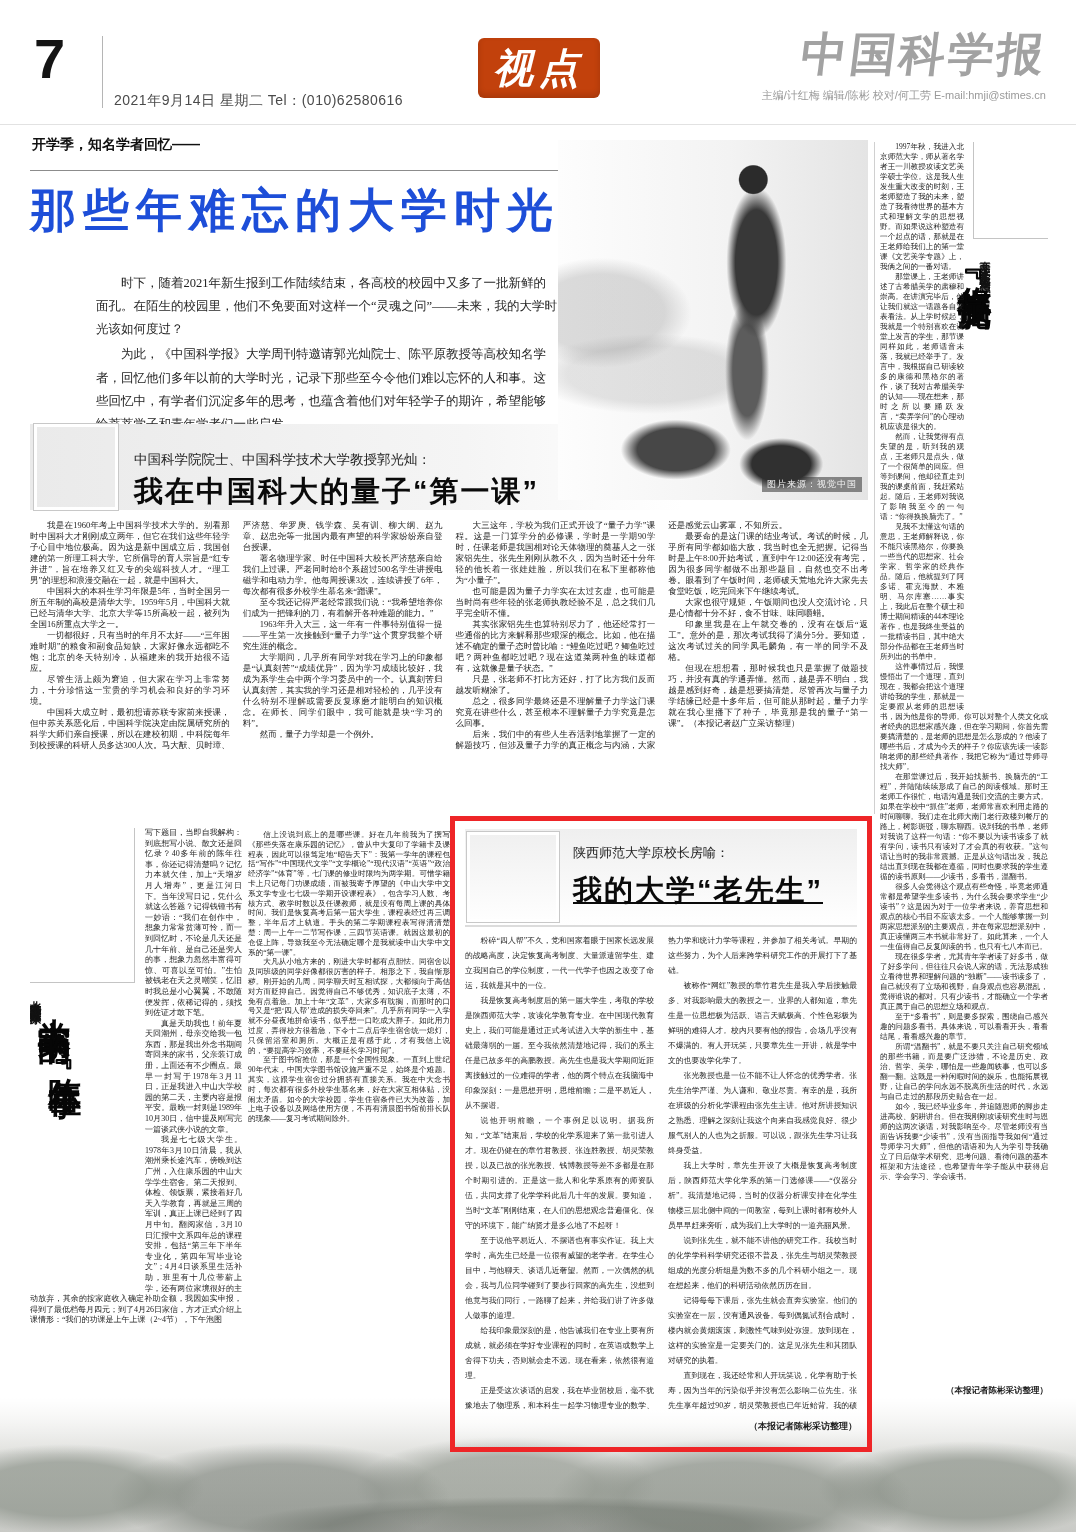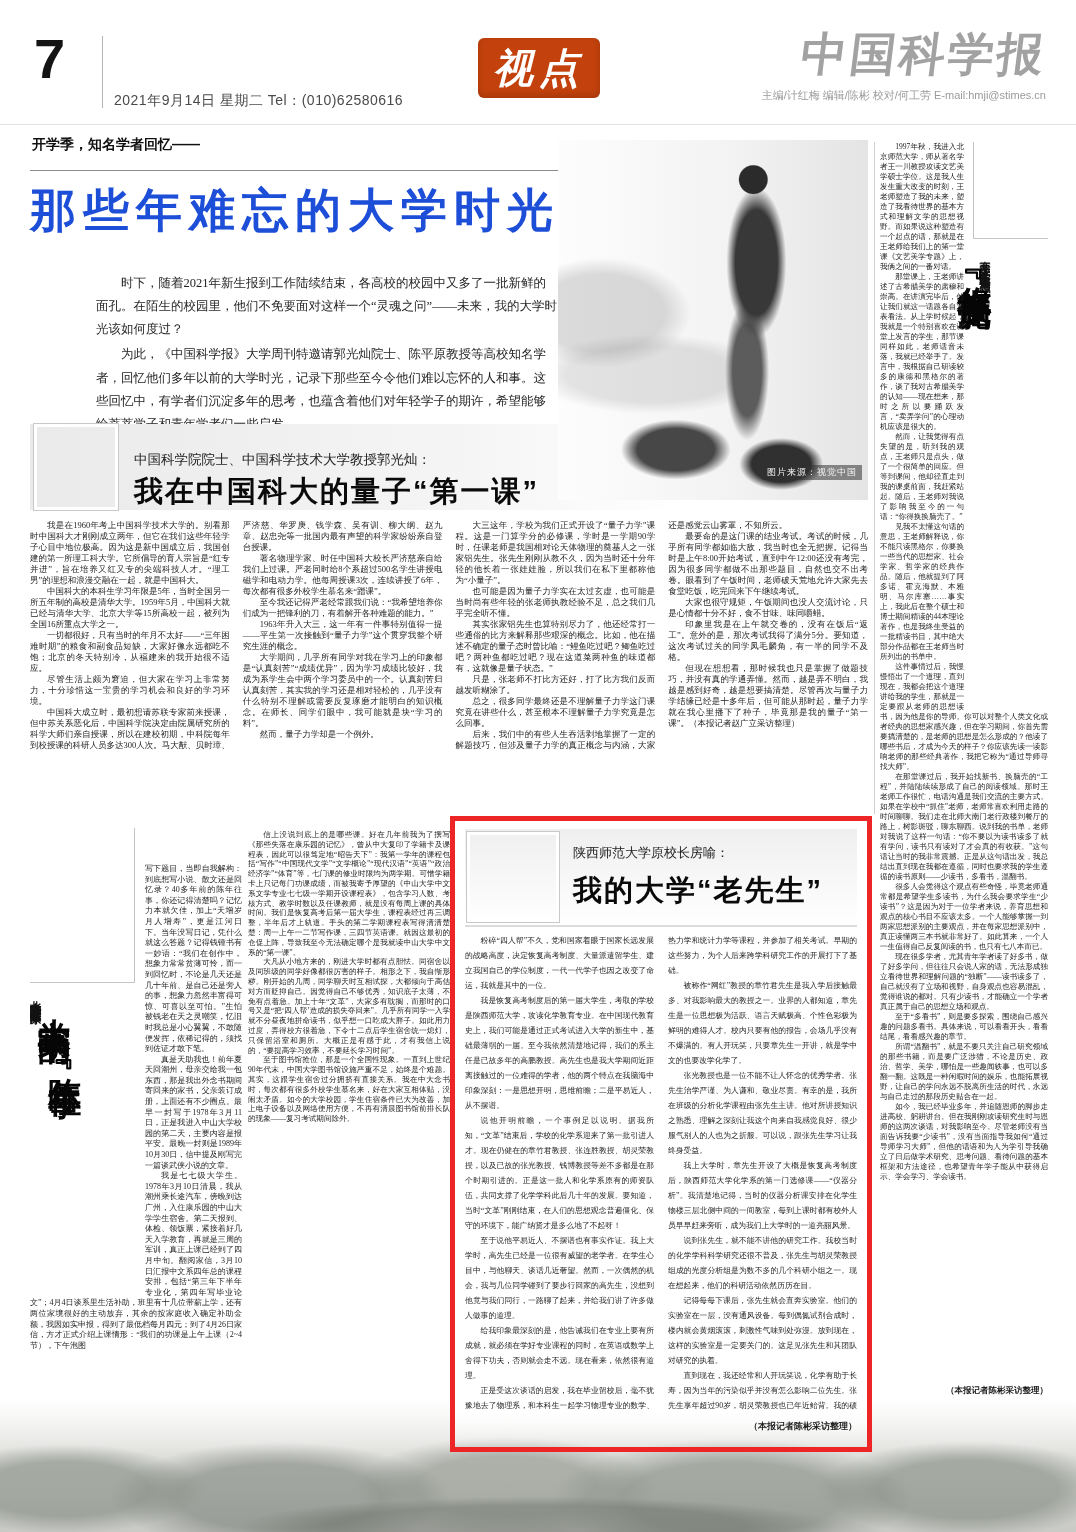--- a/index.html
+++ b/index.html
@@ -31,21 +31,21 @@
   #lead-photo{position:absolute;left:558px;top:140px;width:310px;height:360px;
     background:
       radial-gradient(circle 15px at 63% 11%, #2b2b2b 0 92%, rgba(0,0,0,0) 100%),
       radial-gradient(ellipse 30px 75px at 64% 34%, #383838 0 70%, rgba(0,0,0,0) 100%),
       radial-gradient(ellipse 22px 70px at 61% 64%, #5c5c5c 0 65%, rgba(0,0,0,0) 100%),
       radial-gradient(ellipse 55px 30px at 38% 86%, #474747 0 70%, rgba(0,0,0,0) 100%),
       radial-gradient(ellipse 42px 26px at 72% 90%, #303030 0 70%, rgba(0,0,0,0) 100%),
       radial-gradient(ellipse 90px 55px at 14% 48%, rgba(130,130,130,.28) 0 70%, rgba(0,0,0,0) 100%),
       radial-gradient(ellipse 120px 40px at 30% 65%, rgba(150,150,150,.25) 0 70%, rgba(0,0,0,0) 100%),
       linear-gradient(90deg,#fdfdfd 0%,#f3f3f3 55%,#e4e4e4 100%);}
-  #photo-caption{position:absolute;right:6px;bottom:20px;font-size:9px;color:#f2f2f2;
+  #photo-caption{position:absolute;right:6px;bottom:8px;font-size:9px;color:#f2f2f2;
                  background:rgba(50,50,50,.55);padding:1px 5px;letter-spacing:1px;}
   
   #guo-head{position:absolute;left:30px;top:424px;width:838px;height:86px;display:flex;align-items:center;
             background:linear-gradient(90deg,#eaeaea 0%,#f5f5f5 52%,#ffffff 78%);}
   .portrait{background:
       radial-gradient(circle 26% at 50% 30%, #7d7d7d 0 60%, rgba(0,0,0,0) 62%),
       radial-gradient(ellipse 60% 34% at 50% 82%, #8f8f8f 0 60%, rgba(0,0,0,0) 62%),
       linear-gradient(180deg,#fafafa,#dedede);}
   #guo-portrait{width:78px;height:80px;margin-left:4px;border:3px solid #fff;outline:1px solid #c8c8c8;}
   #guo-headtext{margin-left:16px;margin-top:28px;}
@@ -73,33 +73,33 @@
              text-align:justify;color:#1d1d1d;overflow:hidden;}
   #chen-headblk{float:left;width:108px;height:462px;margin-right:7px;}
   #chen-portrait{width:100px;height:150px;border:2px solid #fff;outline:1px solid #c4c4c4;}
   #chen-titleblk{margin-top:10px;height:298px;writing-mode:vertical-lr;text-orientation:upright;}
   #chen-byline{display:block;font-size:11.5px;font-weight:600;letter-spacing:1px;color:#121212;
                font-family:"Liberation Sans","DejaVu Sans",sans-serif;}
   #chen-title-l1,#chen-title-l2{display:block;font-size:33px;font-weight:bold;color:#060606;
                font-family:"Liberation Sans","DejaVu Sans",sans-serif;letter-spacing:3px;}
   #chen-title-l1{margin-left:8px;}
   #chen-title-l2{margin-top:56px;}
-  #chen-left p:first-of-type{text-indent:0;margin-top:36px;}
+  #chen-left p:first-of-type{text-indent:0;}
   #chen-right{position:absolute;left:218px;top:2px;width:202px;height:612px;overflow:hidden;
               font-size:7.6px;line-height:9.8px;text-align:justify;color:#1d1d1d;}
   
   #fang{position:absolute;left:450px;top:816px;width:422px;height:636px;border:5px solid #ee2527;
         box-sizing:border-box;padding:8px 10px;
         background:linear-gradient(180deg,#ffffff 0%,#ffffff 94%,rgba(255,255,255,0) 100%);}
   #fang-head{display:flex;align-items:center;height:96px;background:linear-gradient(180deg,#efefef,#ffffff);
              border-bottom:2px solid #dcdcdc;margin-bottom:6px;}
   #fang-portrait{width:86px;height:84px;margin-left:2px;border:3px solid #fff;outline:1px solid #c8c8c8;}
   #fang-headtext{margin-left:14px;}
   #fang-byline{font-size:13px;color:#222;margin-bottom:9px;}
-  #fang-title{font-size:29px;font-weight:bold;color:#0a0a0a;letter-spacing:2px;}
+  #fang-title{font-size:29px;font-weight:bold;color:#0a0a0a;letter-spacing:2px;text-decoration:underline;}
   #fang-body{height:484px;column-count:2;column-gap:14px;font-size:7.8px;line-height:15px;
              text-align:justify;color:#1d1d1d;overflow:hidden;}
   #fang-credit{text-align:right;font-weight:bold;font-size:9px;margin-top:3px;}
   
   #bottom-photo{position:absolute;left:0;top:1398px;width:1076px;height:134px;
     background:
       linear-gradient(180deg,rgba(255,255,255,1) 0%,rgba(255,255,255,0) 42%),
       radial-gradient(ellipse 140px 45px at 6% 68%, rgba(120,128,118,.55) 0 60%, rgba(0,0,0,0) 100%),
       radial-gradient(ellipse 170px 55px at 26% 74%, rgba(105,112,104,.5) 0 60%, rgba(0,0,0,0) 100%),
       radial-gradient(ellipse 150px 50px at 47% 66%, rgba(125,132,122,.5) 0 60%, rgba(0,0,0,0) 100%),

